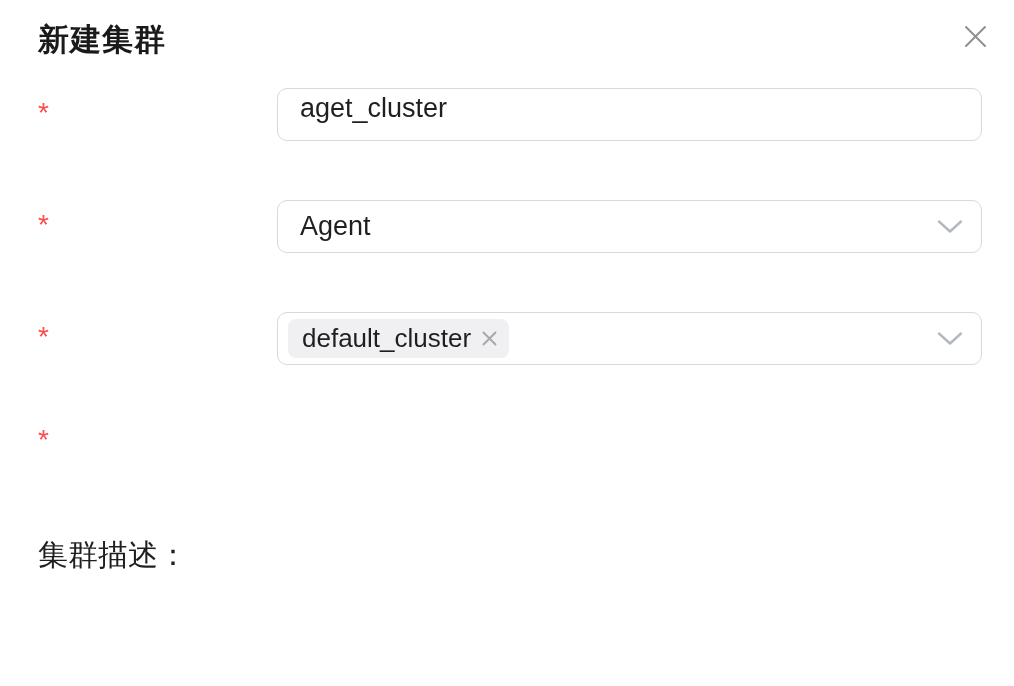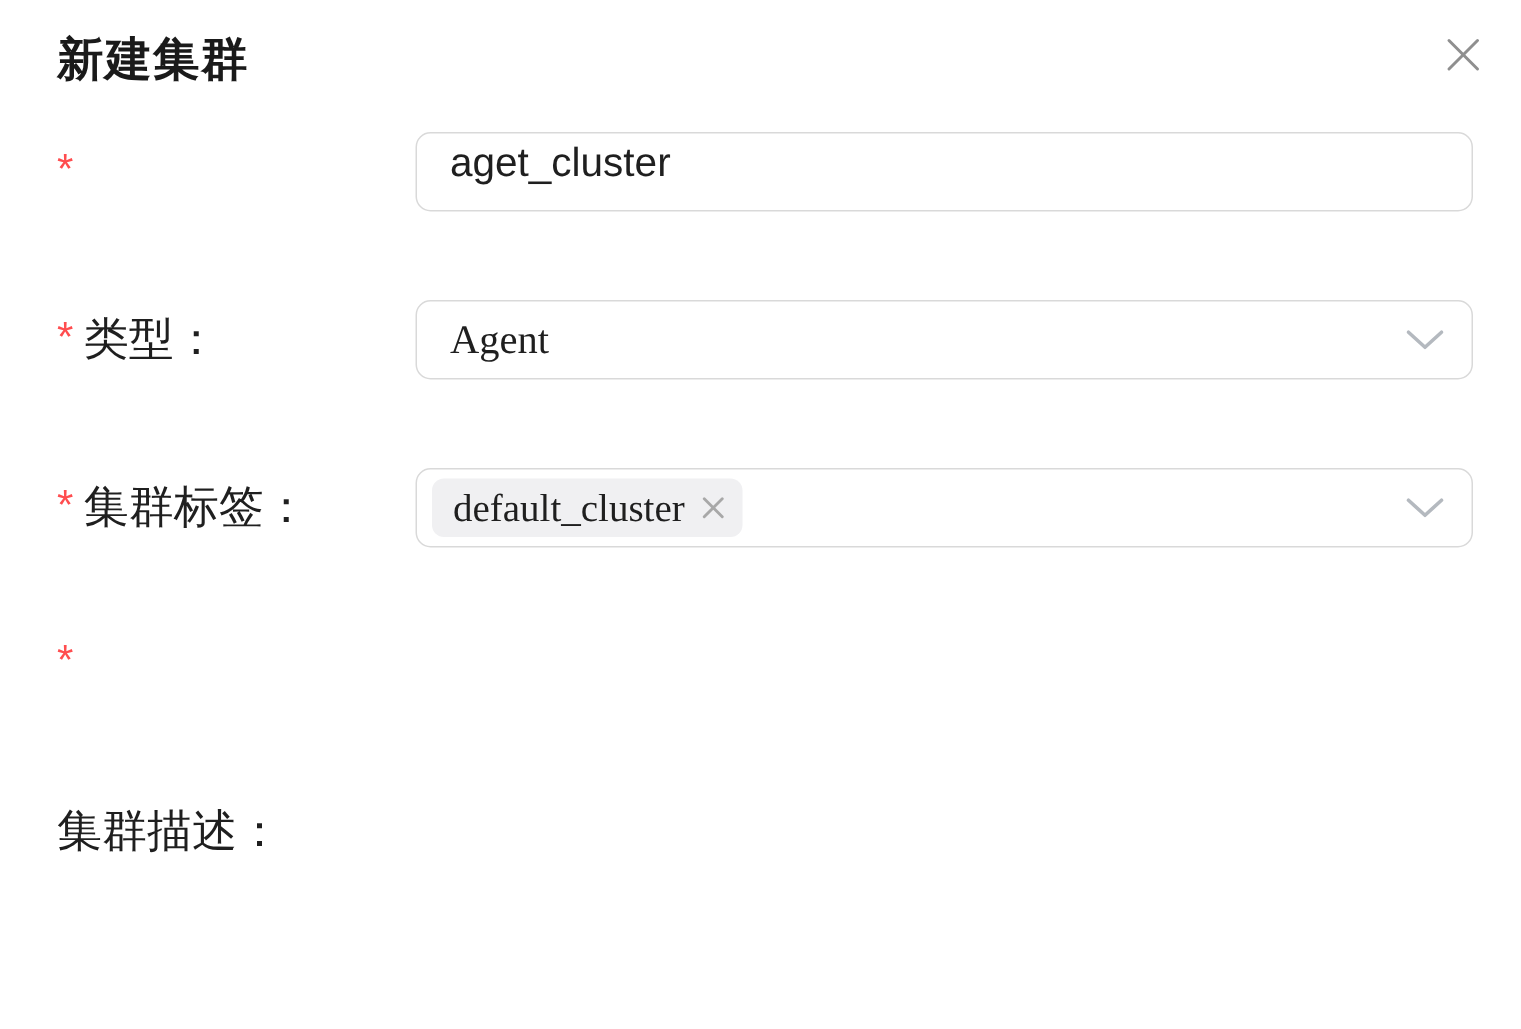--- a/index.html
+++ b/index.html
@@ -52,21 +52,21 @@
     border-radius: 10px;
     background: #fff;
     font-size: 27px; color: #1f1f1f;
     font-family: inherit;
   }
   .text-input { height: 53px; padding: 0 52px 12px 22px; outline: none; }
   .text-input::placeholder { color: #c8c8c8; }
 
   .select-box {
     height: 53px; display: flex; align-items: center;
-    padding: 0 52px 0 22px; cursor: pointer; font-family: Liberation Serif, serif;
+    padding: 0 52px 0 22px; cursor: pointer;
   }
   .select-box.multi { padding-left: 10px; }
   .select-value { font-size: 27px; color: #1f1f1f; }
 
   .tag {
     display: inline-flex; align-items: center;
     height: 39px; background: #f0f0f2; border-radius: 8px;
     padding: 0 11px 0 14px; gap: 10px;
     font-size: 26px; color: #1f1f1f; white-space: nowrap;
   }
@@ -106,36 +106,34 @@
       <span class="req">*</span>
     </div>
     <div class="control">
       <input class="text-input" type="text" value="aget_cluster" style="">
     </div>
   </div>
 
   <div class="form-row row-2">
     <div class="form-label">
       <span class="req">*</span>
-      <span>类型：</span>
     </div>
     <div class="control">
       <div class="select-box">
         <span class="select-value">Agent</span>
       </div>
       <svg class="chevron" width="26" height="15" viewBox="0 0 26 15">
         <polyline points="2,2 13,12 24,2" fill="none" stroke="#b4b9bf" stroke-width="2.4" stroke-linecap="round" stroke-linejoin="round"></polyline>
       </svg>
     </div>
   </div>
 
   <div class="form-row row-3">
     <div class="form-label">
       <span class="req">*</span>
-      <span>集群标签：</span>
     </div>
     <div class="control">
       <div class="select-box multi">
         <span class="tag">
           <span>default_cluster</span>
           <span class="tag-remove">
             <svg width="17" height="17" viewBox="0 0 17 17">
               <line x1="2.5" y1="2.5" x2="14.5" y2="14.5" stroke="#a8a8a8" stroke-width="1.9" stroke-linecap="round"></line>
               <line x1="14.5" y1="2.5" x2="2.5" y2="14.5" stroke="#a8a8a8" stroke-width="1.9" stroke-linecap="round"></line>
             </svg>

